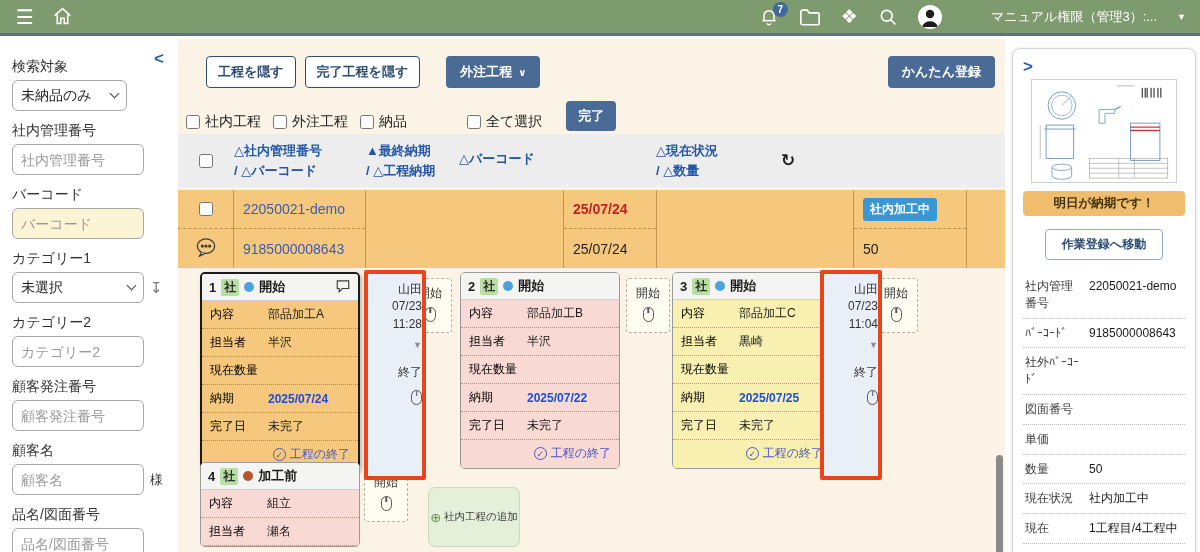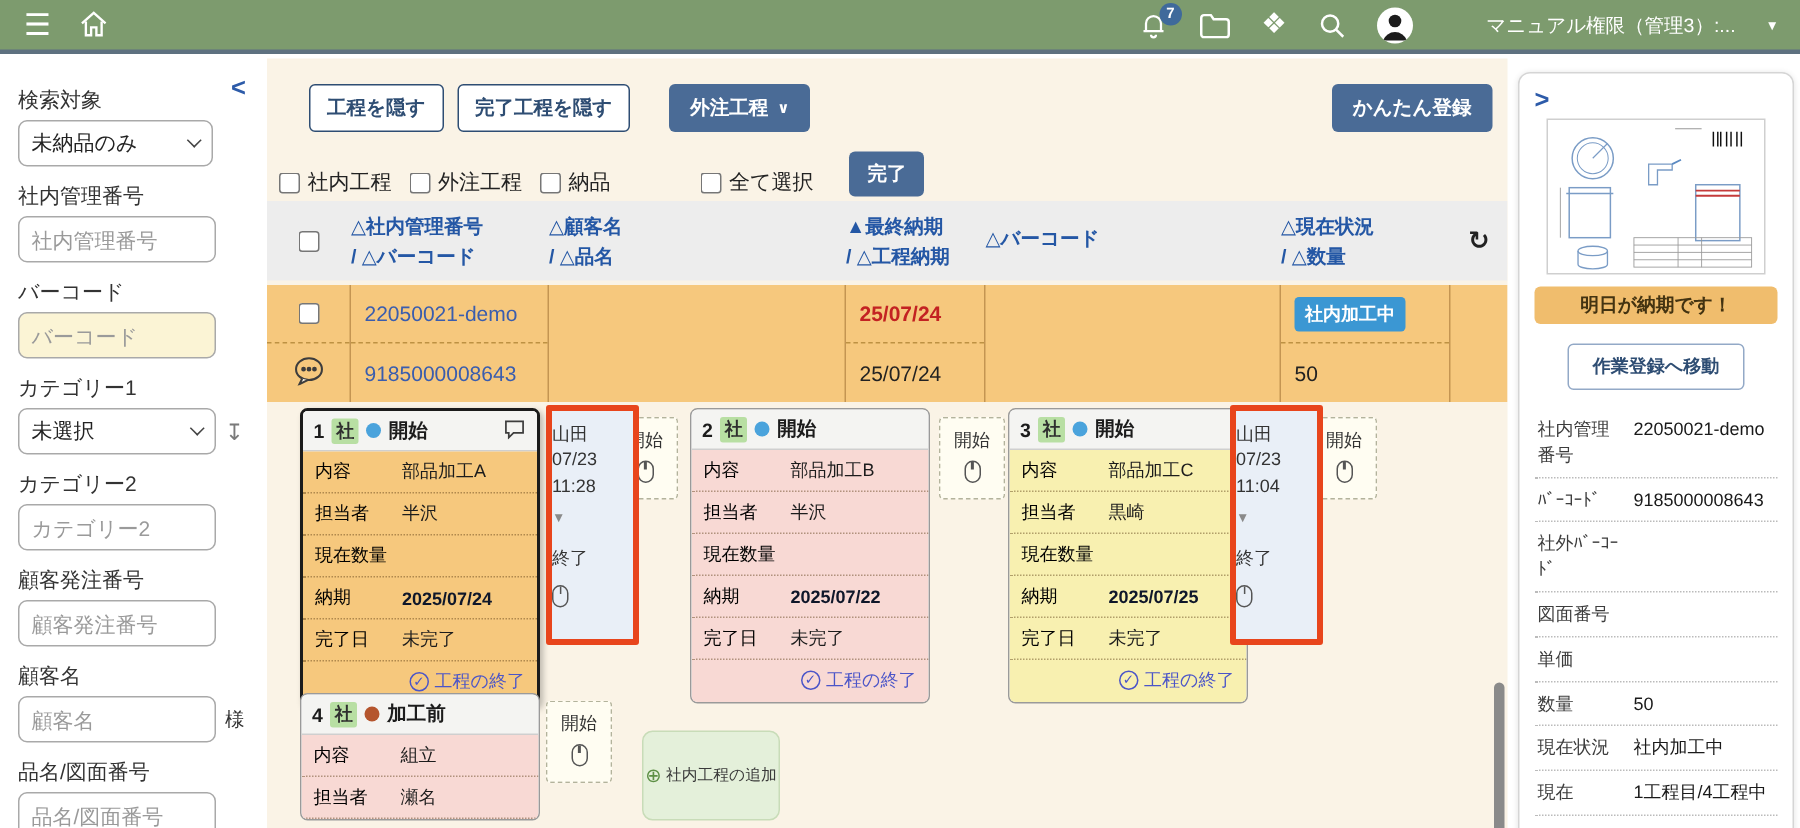--- a/index.html
+++ b/index.html
@@ -26,21 +26,21 @@
   
   .lsidebar { position:absolute; left:0; top:39px; width:178px; height:513px;
     background:#fff; padding:8px 10px 0 12px; overflow:hidden; }
   .collapse-arrow { position:absolute; right:14px; top:10px; color:#2d5ba9;
     font-size:17px; font-weight:bold; cursor:pointer; }
   .fld-label { font-size:14px; color:#333; margin:11px 0 4px; }
   .fld-row { display:flex; align-items:center; gap:6px; }
   .sel, .inp { width:132px; height:31px; border:1px solid #a9a9a9; border-radius:6px;
     background:#fff; font-size:14px; color:#222; padding:0 8px;
     font-family:"Liberation Sans","DejaVu Sans",sans-serif; }
-  .sel { display:flex; align-items:center; justify-content:space-between; cursor:pointer; width:130px; }
+  .sel { display:flex; align-items:center; justify-content:space-between; cursor:pointer; width:115px; }
   .sel .chev { width:7px; height:7px; border-right:1.6px solid #444; border-bottom:1.6px solid #444;
     transform:rotate(45deg); margin-top:-4px; }
   .inp::placeholder { color:#9a9a9a; }
   .inp.yellow { background:#fbf4d5; }
   .suffix { font-size:13px; color:#333; }
   .dl-icon { color:#7a7a7a; font-size:15px; cursor:pointer; }
 
   
   .main { position:absolute; left:178px; top:39px; width:827px; height:513px;
     background:#faf3e6; overflow:hidden; }
@@ -94,28 +94,28 @@
   .cnum { font-weight:bold; }
   .ctype { background:#b8dfa3; color:#2f2f2f; font-weight:bold; padding:0 3px;
     border-radius:2px; font-size:12px; }
   .cdot { width:10px; height:10px; border-radius:50%; }
   .dot-blue { background:#4aa3dc; } .dot-rust { background:#b5552d; }
   .cstatus { font-weight:bold; }
   .chead .bubble { margin-left:auto; }
   .cbody-orange { background:#f6c87d; } .cbody-pink { background:#f8d9d4; } .cbody-yellow { background:#f8f0b0; }
   .crow { display:flex; padding:5px 8px; border-bottom:1px dotted rgba(90,60,20,.45); min-height:26px; align-items:center; }
   .cl { width:58px; color:#000000; } .cv { color:#1c1c1c; }
-  .cv.red { color:#0f172a; font-weight:bold; }
+  .cv.red { color:#1d4ed8; font-weight:bold; }
   .cfoot { display:flex; justify-content:flex-end; align-items:center; gap:4px;
     padding:5px 8px 6px; color:#4b55c8; cursor:pointer; }
   .ccheck { width:13px; height:13px; border:1px solid #4b55c8; border-radius:50%;
     font-size:9px; display:flex; align-items:center; justify-content:center; }
 
-  .timer-panel { position:absolute; width:62px; height:160px; background:#e9eff7;
-    border:4px solid #e8451c; border-radius:2px; text-align:left; font-size:12px;
+  .timer-panel { position:absolute; width:62px; height:210px; background:#e9eff7;
+    border:4px solid #e8451c; border-radius:2px; text-align:right; font-size:12px;
     color:#333; padding-top:7px; z-index:5; }
   .timer-panel .tline { line-height:1.45; }
   .timer-panel .tri { color:#8a8a8a; font-size:9px; margin:7px 0 14px; }
   .timer-end { margin-bottom:4px; cursor:pointer; }
 
   .start-btn { position:absolute; width:44px; background:#fffdf2; border:1px dashed #b3b39c;
     border-radius:3px; text-align:center; font-size:12px; color:#333; padding:6px 0 7px;
     cursor:pointer; z-index:2; }
   .mouse { display:inline-block; width:11px; height:15px; border:1.5px solid #555;
     border-radius:6px; position:relative; margin-top:5px; }
@@ -269,24 +269,20 @@
     <button class="btn-fill btn-done">完了</button>
   </div>
 
   <div class="thead">
     <div class="th thc1">
         <input type="checkbox" class="hcheck" style="">
       </div>
     <div class="th thc2">
       <div>△社内管理番号</div>
       <div>/ △バーコード</div>
-    </div>
-    <div class="th thc3">
-      <div>△顧客名</div>
-      <div>/ △品名</div>
     </div>
     <div class="th thc4">
       <div>▲最終納期</div>
       <div>/ △工程納期</div>
     </div>
     <div class="th thc5">
       <div>△バーコード</div>
     </div>
     <div class="th thc6">
       <div>△現在状況</div>

